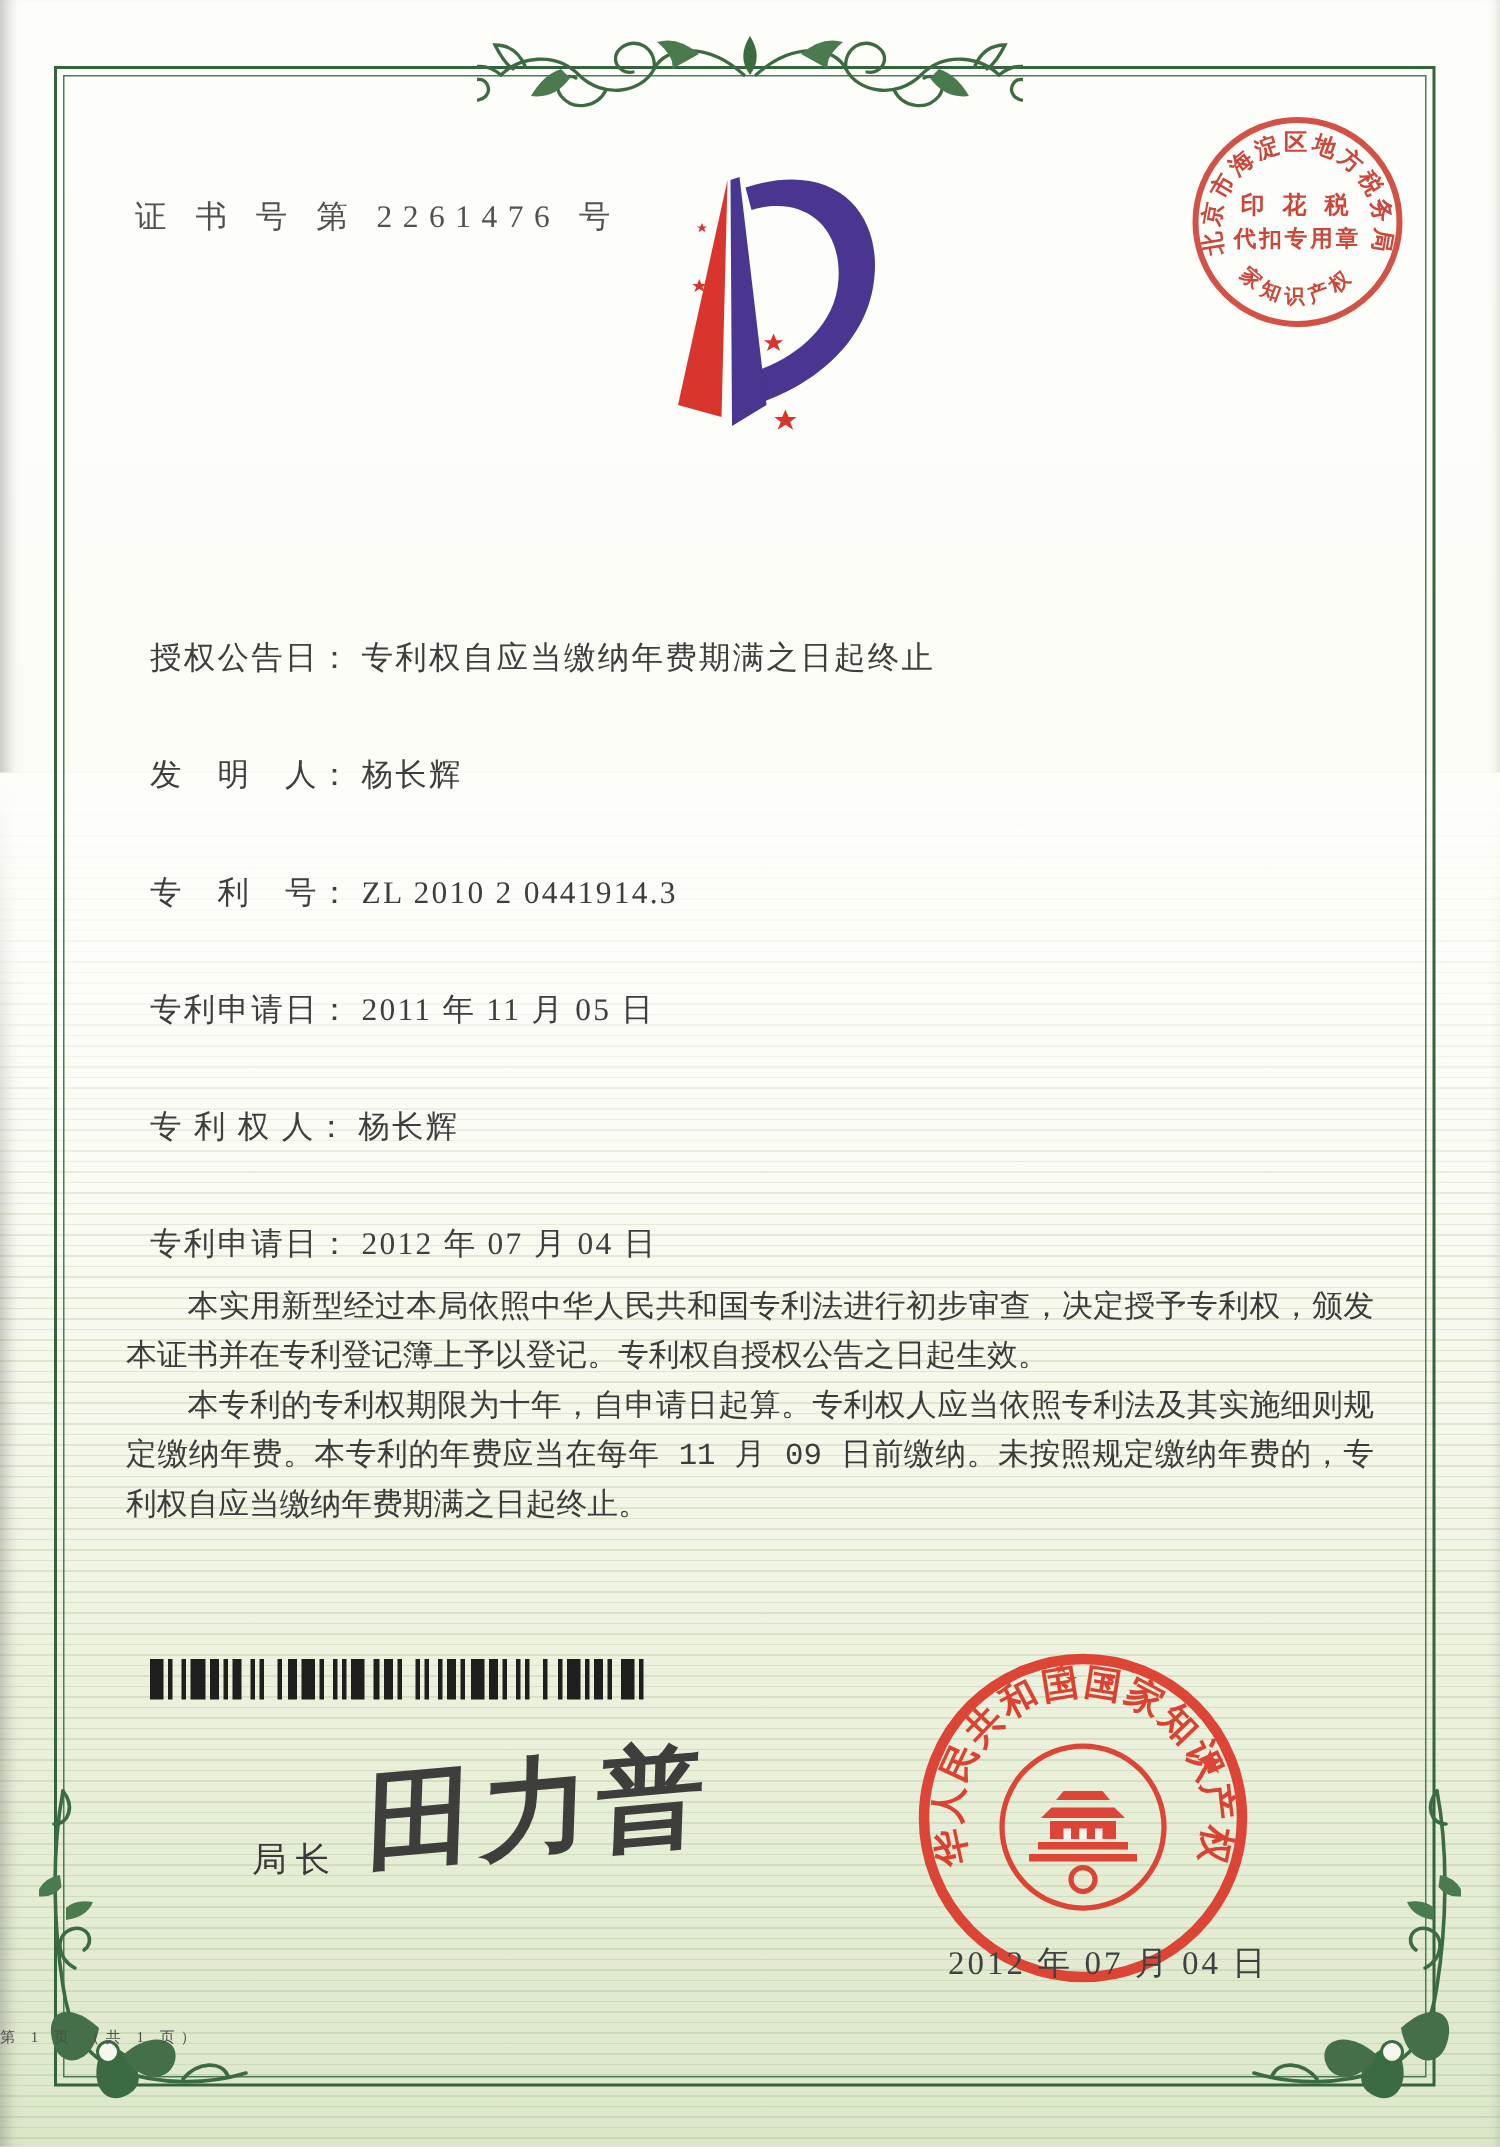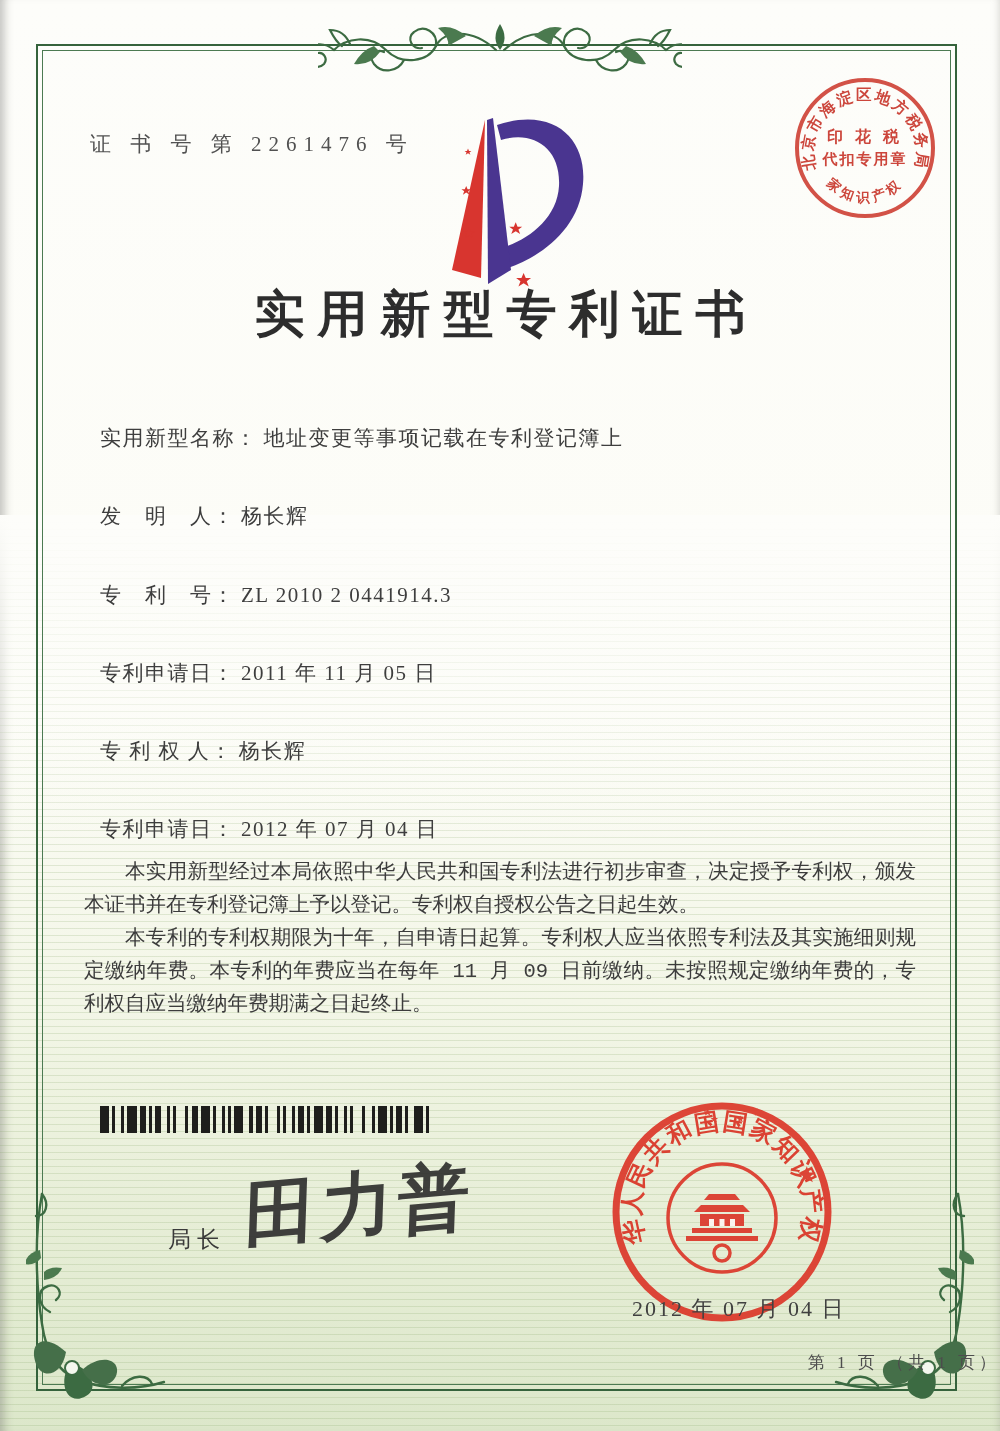--- a/index.html
+++ b/index.html
@@ -57,22 +57,22 @@
     position:absolute;left:244px;top:1158px;
     font-size:72px;letter-spacing:5px;color:#2c2c2c;font-weight:600;
     transform:rotate(-5deg) skewX(-7deg);opacity:.9;white-space:nowrap;
   }
   .seal{position:absolute;left:602px;top:1092px;opacity:.93;}
   .seal-date{
     position:absolute;left:632px;top:1294px;font-size:22px;color:#404040;
     letter-spacing:2px;white-space:nowrap;z-index:5;
   }
   .footer{
-    position:absolute;left:0;top:1351px;width:100%;text-align:right;
-    font-size:17px;letter-spacing:4px;color:#4d4d4d;
+    position:absolute;left:0;top:1351px;width:100%;text-align:left;
+    font-size:10px;letter-spacing:4px;color:#4d4d4d;
   }
   .flourish{position:absolute;pointer-events:none;}
   .fl-top{left:318px;top:14px;}
   .fl-bl{left:26px;top:1192px;}
   .fl-br{left:824px;top:1192px;transform:scaleX(-1);}
   svg text{font-family:"Liberation Serif","DejaVu Serif",serif;}
 </style>
 </head>
 <body>
 
@@ -157,25 +157,24 @@
     <text fill="#c8372c" font-size="15.5" font-weight="bold" letter-spacing="2.5">
       <textPath href="#taxTop" startOffset="50%" text-anchor="middle">北京市海淀区地方税务局</textPath>
     </text>
     <text fill="#c8372c" font-size="13.5" font-weight="bold" letter-spacing="4">
       <textPath href="#taxBot" startOffset="50%" text-anchor="middle">国家知识产权局</textPath>
     </text>
     <text x="77" y="74" text-anchor="middle" fill="#c8372c" font-size="16" font-weight="bold" letter-spacing="4">印 花 税</text>
     <text x="77" y="96" text-anchor="middle" fill="#c8372c" font-size="15" font-weight="bold" letter-spacing="2">代扣专用章</text>
   </svg>
 
-  <h1 class="title">实用新型专利证书</h1>
 
   <div>
     <div class="field-row" style="top:424px">
-      <span>实用新型名称：</span><span class="val">地址变更等事项记载在专利登记簿上</span>
+      <span>授权公告日：</span><span class="val">专利权自应当缴纳年费期满之日起终止</span>
     </div>
     <div class="field-row" style="top:502px">
       <span>发　明　人：</span><span class="val">杨长辉</span>
     </div>
     <div class="field-row" style="top:581px">
       <span>专　利　号：</span><span class="val">ZL 2010 2 0441914.3</span>
     </div>
     <div class="field-row" style="top:659px">
       <span>专利申请日：</span><span class="val">2011 年 11 月 05 日</span>
     </div>

